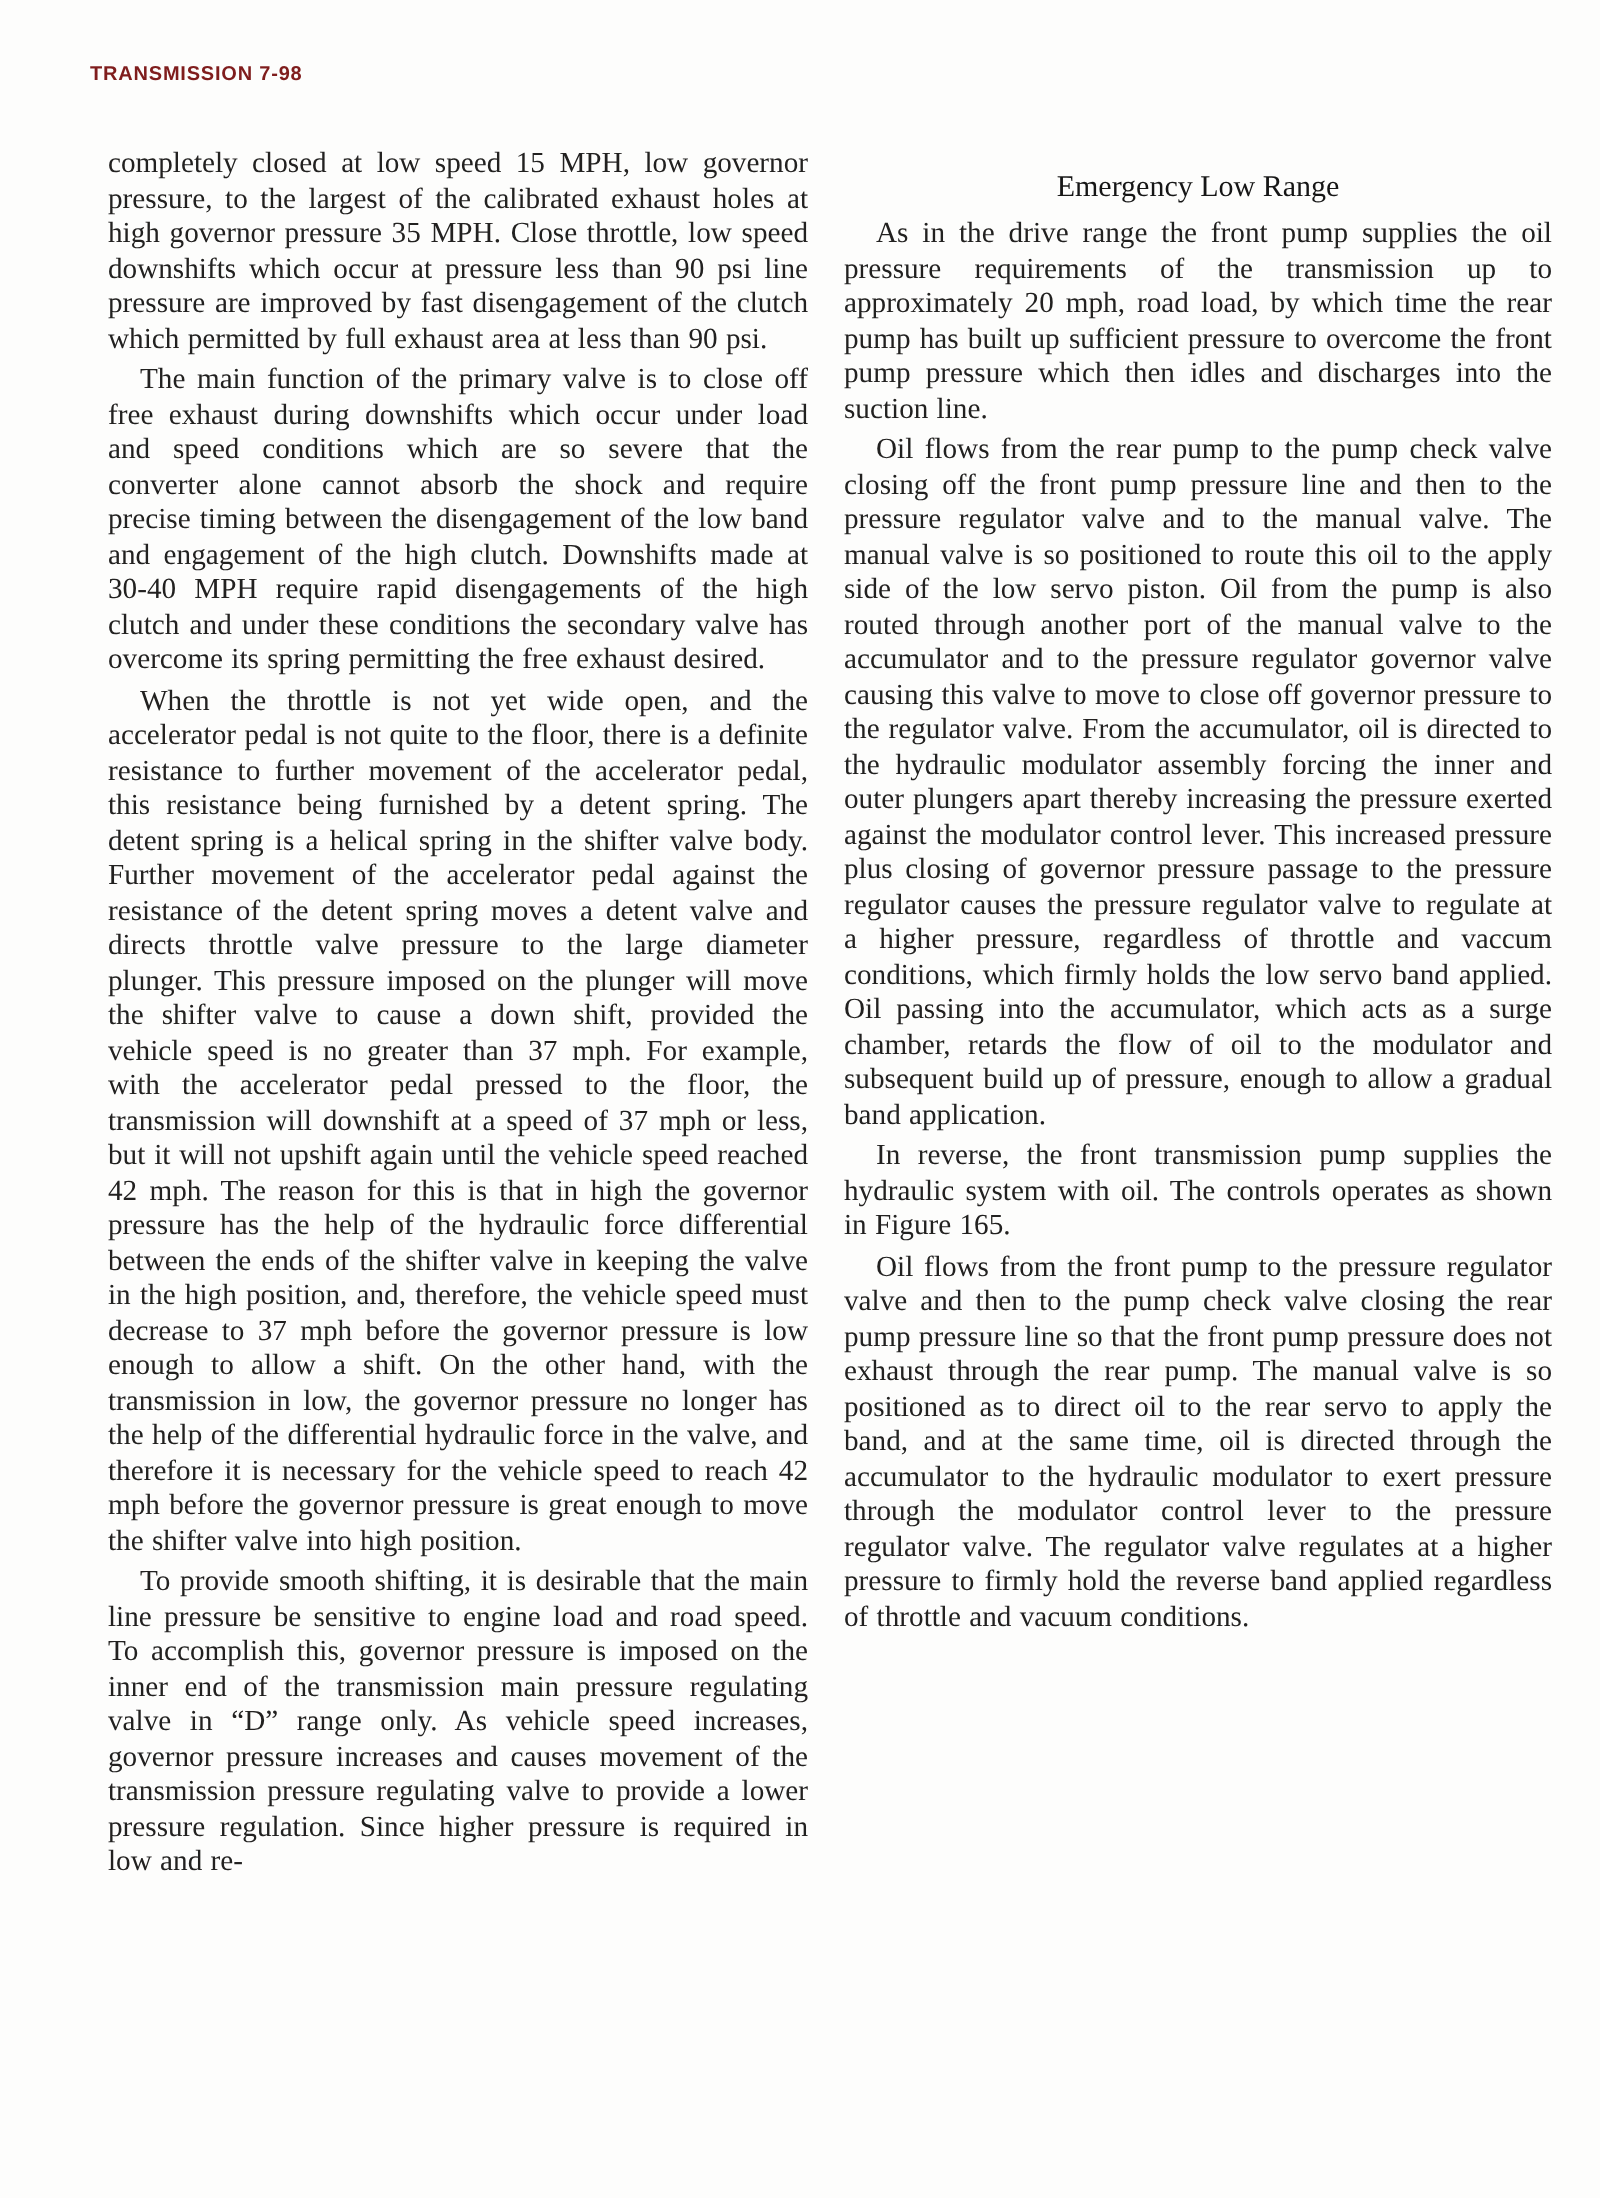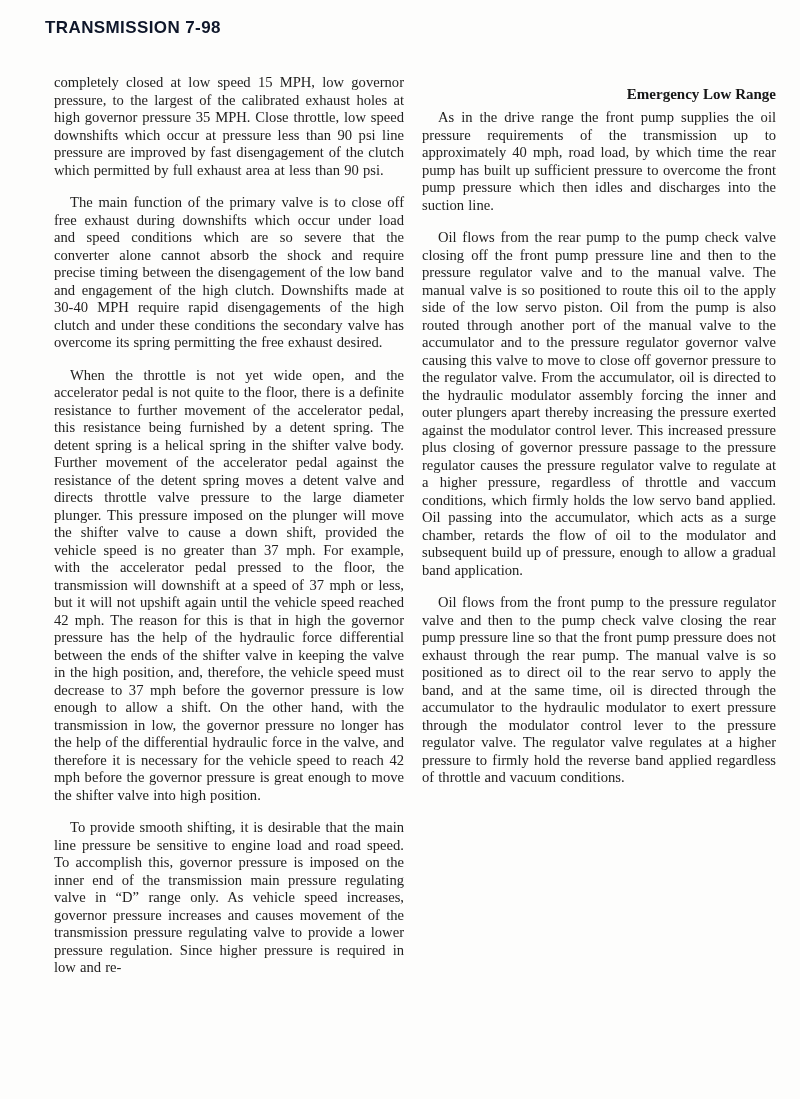--- a/index.html
+++ b/index.html
@@ -13,26 +13,26 @@
     height: 1099px;
     background: #fdfdfc;
     color: #1f1f1f;
     font-family: "Liberation Serif", "DejaVu Serif", serif;
     overflow: hidden;
     box-sizing: border-box;
   }
   .page-header {
     position: absolute;
     left: 45px;
-    top: 18px;
+    top: 32px;
     font-family: "Liberation Sans", "DejaVu Sans", sans-serif;
     font-weight: bold;
-    font-size: 17px;
+    font-size: 10px;
     letter-spacing: 0.4px;
-    color: #0f172a;
+    color: #7f1d1d;
   }
   .column {
     position: absolute;
     top: 74px;
   }
   .column-left {
     left: 54px;
     width: 350px;
   }
   .column-right {
@@ -42,48 +42,49 @@
   .para {
     margin: 0;
     font-size: 14.6px;
     line-height: 17.5px;
     text-align: justify;
     text-justify: inter-word;
     word-spacing: 0.5px;
     color: #222120;
   }
   .para + .para {
-    margin-top: 15px;
+    margin-top: 3px;
   }
   .para.indent {
     text-indent: 16px;
   }
   .section-heading {
     margin: 11px 0 6px 0;
     font-size: 15px;
-    font-weight: bold;
+    font-weight: normal;
     line-height: 18px;
     color: #161616;
-    text-align: right;
+    text-align: center;
   }
 </style>
 </head>
 <body>
 
 <div class="page">
 
   <div class="page-header">TRANSMISSION  7-98</div>
 
   <div class="column column-left">
     <p class="para">completely closed at low speed 15 MPH, low governor pressure, to the largest of the calibrated exhaust holes at high governor pressure 35 MPH. Close throttle, low speed downshifts which occur at pressure less than 90 psi line pressure are improved by fast disengagement of the clutch which permitted by full exhaust area at less than 90 psi.</p>
     <p class="para indent">The main function of the primary valve is to close off free exhaust during downshifts which occur under load and speed conditions which are so severe that the converter alone cannot absorb the shock and require precise timing between the disengagement of the low band and engagement of the high clutch. Downshifts made at 30-40 MPH require rapid disengagements of the high clutch and under these conditions the secondary valve has overcome its spring permitting the free exhaust desired.</p>
     <p class="para indent">When the throttle is not yet wide open, and the accelerator pedal is not quite to the floor, there is a definite resistance to further movement of the accelerator pedal, this resistance being furnished by a detent spring. The detent spring is a helical spring in the shifter valve body. Further movement of the accelerator pedal against the resistance of the detent spring moves a detent valve and directs throttle valve pressure to the large diameter plunger. This pressure imposed on the plunger will move the shifter valve to cause a down shift, provided the vehicle speed is no greater than 37 mph. For example, with the accelerator pedal pressed to the floor, the transmission will downshift at a speed of 37 mph or less, but it will not upshift again until the vehicle speed reached 42 mph. The reason for this is that in high the governor pressure has the help of the hydraulic force differential between the ends of the shifter valve in keeping the valve in the high position, and, therefore, the vehicle speed must decrease to 37 mph before the governor pressure is low enough to allow a shift. On the other hand, with the transmission in low, the governor pressure no longer has the help of the differential hydraulic force in the valve, and therefore it is necessary for the vehicle speed to reach 42 mph before the governor pressure is great enough to move the shifter valve into high position.</p>
     <p class="para indent">To provide smooth shifting, it is desirable that the main line pressure be sensitive to engine load and road speed. To accomplish this, governor pressure is imposed on the inner end of the transmission main pressure regulating valve in “D” range only. As vehicle speed increases, governor pressure increases and causes movement of the transmission pressure regulating valve to provide a lower pressure regulation. Since higher pressure is required in low and re-</p>
   </div>
 
   <div class="column column-right">
     <h3 class="section-heading">Emergency Low Range</h3>
-    <p class="para indent">As in the drive range the front pump supplies the oil pressure requirements of the transmission up to approximately 40 mph, road load, by which time the rear pump has built up sufficient pressure to overcome the front pump pressure which then idles and discharges into the suction line.</p>
+    <p class="para indent">As in the drive range the front pump supplies the oil pressure requirements of the transmission up to approximately 20 mph, road load, by which time the rear pump has built up sufficient pressure to overcome the front pump pressure which then idles and discharges into the suction line.</p>
     <p class="para indent">Oil flows from the rear pump to the pump check valve closing off the front pump pressure line and then to the pressure regulator valve and to the manual valve. The manual valve is so positioned to route this oil to the apply side of the low servo piston. Oil from the pump is also routed through another port of the manual valve to the accumulator and to the pressure regulator governor valve causing this valve to move to close off governor pressure to the regulator valve. From the accumulator, oil is directed to the hydraulic modulator assembly forcing the inner and outer plungers apart thereby increasing the pressure exerted against the modulator control lever. This increased pressure plus closing of governor pressure passage to the pressure regulator causes the pressure regulator valve to regulate at a higher pressure, regardless of throttle and vaccum conditions, which firmly holds the low servo band applied. Oil passing into the accumulator, which acts as a surge chamber, retards the flow of oil to the modulator and subsequent build up of pressure, enough to allow a gradual band application.</p>
+    <p class="para indent">In reverse, the front transmission pump supplies the hydraulic system with oil. The controls operates as shown in Figure 165.</p>
     <p class="para indent">Oil flows from the front pump to the pressure regulator valve and then to the pump check valve closing the rear pump pressure line so that the front pump pressure does not exhaust through the rear pump. The manual valve is so positioned as to direct oil to the rear servo to apply the band, and at the same time, oil is directed through the accumulator to the hydraulic modulator to exert pressure through the modulator control lever to the pressure regulator valve. The regulator valve regulates at a higher pressure to firmly hold the reverse band applied regardless of throttle and vacuum conditions.</p>
   </div>
 
 </div>
 
 </body></html>

